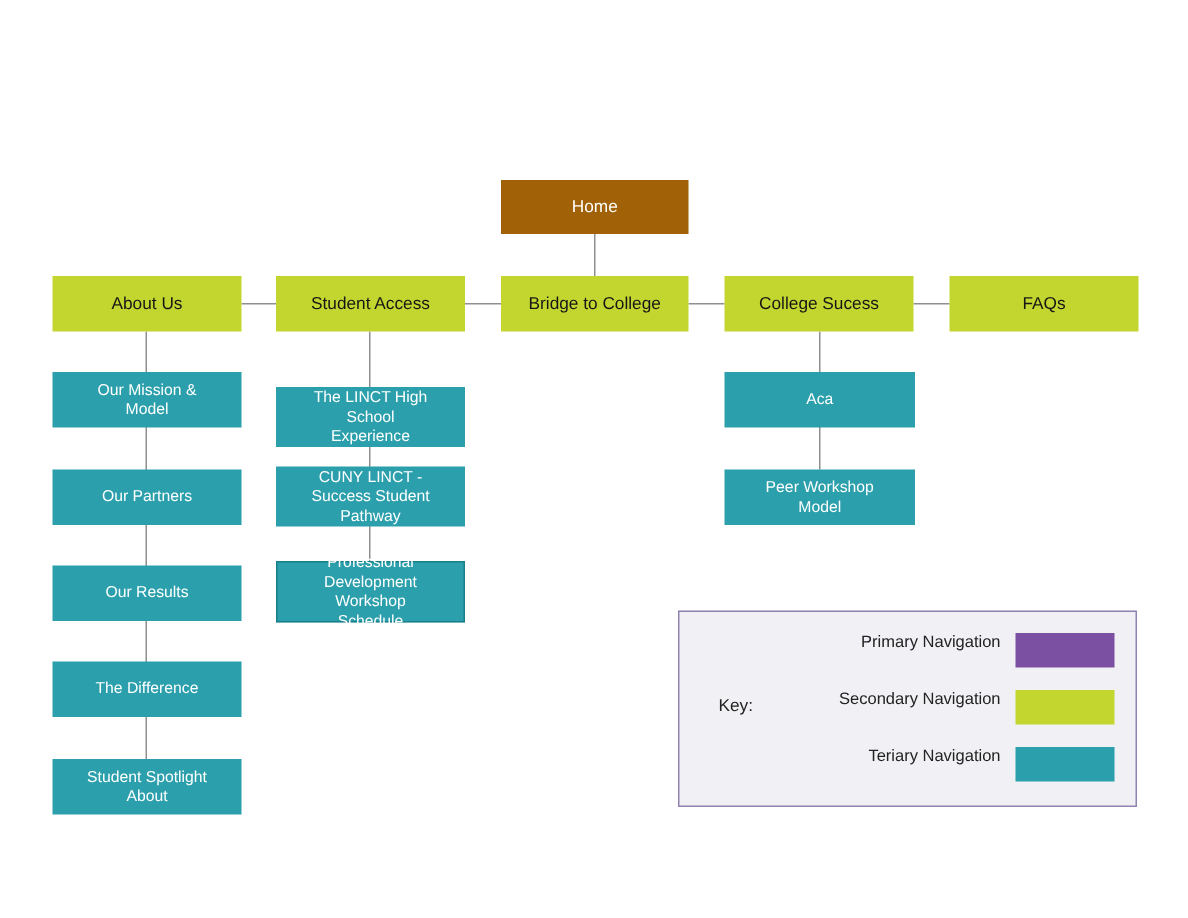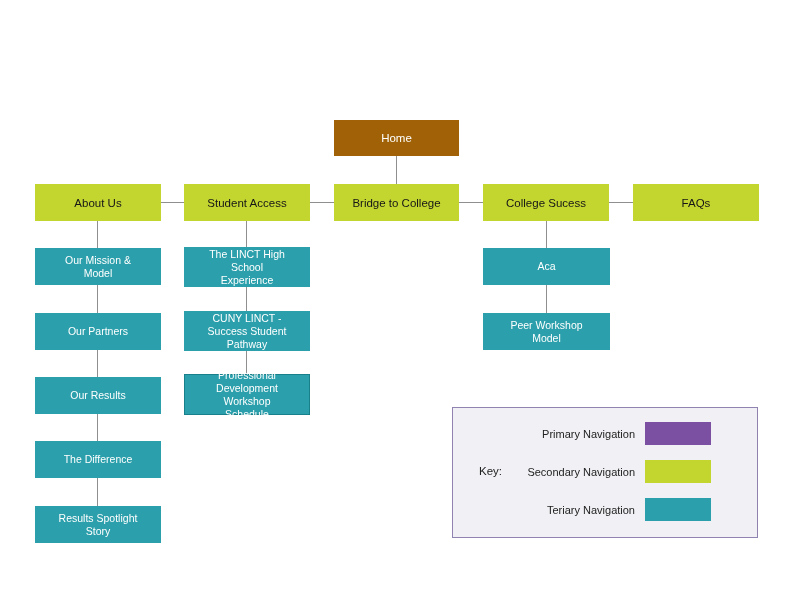--- a/index.html
+++ b/index.html
@@ -14,22 +14,22 @@
   .node.primary{color:#ffffff;font-size:11.5px;font-weight:500;}
   .node.secondary{color:#161616;font-size:11.5px;font-weight:400;}
   .node.tertiary{color:#ffffff;font-size:10.5px;line-height:13px;font-weight:400;padding:2px 20px;}
   .node.outlined{border:1px solid rgba(0,90,100,0.45);}
   .connector{position:absolute;background:#8f8f8f;z-index:1;}
   #legend{
     position:absolute;left:452px;top:407px;width:306px;height:131px;
     box-sizing:border-box;border:1px solid #9083b2;background:#f1f0f4;z-index:2;
   }
   .legend-row{
-    position:absolute;left:0;right:46px;height:23px;
-    display:flex;align-items:center;justify-content:flex-end;gap:10px;
+    position:absolute;left:0;right:14px;height:23px;
+    display:flex;align-items:flex-start;justify-content:flex-end;gap:10px;
   }
   .legend-label{font-size:11px;color:#222222;white-space:nowrap;}
   .legend-swatch{width:66px;height:23px;flex:0 0 66px;}
   #legend-title{
     position:absolute;left:26px;top:52px;height:23px;line-height:23px;
     font-size:11.5px;color:#222222;
   }
 </style>
 </head>
 <body>
@@ -50,23 +50,23 @@
   <div class="node secondary" style="left: 35px; top: 184px; width: 126px; height: 37px; background-color: rgb(195, 214, 48);">About Us</div>
   <div class="node secondary" style="left: 184px; top: 184px; width: 126px; height: 37px; background-color: rgb(195, 214, 48);">Student Access</div>
   <div class="node secondary" style="left: 334px; top: 184px; width: 125px; height: 37px; background-color: rgb(195, 214, 48);">Bridge to College</div>
   <div class="node secondary" style="left: 483px; top: 184px; width: 126px; height: 37px; background-color: rgb(195, 214, 48);">College Sucess</div>
   <div class="node secondary" style="left: 633px; top: 184px; width: 126px; height: 37px; background-color: rgb(195, 214, 48);">FAQs</div>
 
   <div class="node tertiary" style="left: 35px; top: 248px; width: 126px; height: 37px; background-color: rgb(43, 159, 171);">Our Mission &amp; Model</div>
   <div class="node tertiary" style="left: 35px; top: 313px; width: 126px; height: 37px; background-color: rgb(43, 159, 171);">Our Partners</div>
   <div class="node tertiary" style="left: 35px; top: 377px; width: 126px; height: 37px; background-color: rgb(43, 159, 171);">Our Results</div>
   <div class="node tertiary" style="left: 35px; top: 441px; width: 126px; height: 37px; background-color: rgb(43, 159, 171);">The Difference</div>
-  <div class="node tertiary" style="left: 35px; top: 506px; width: 126px; height: 37px; background-color: rgb(43, 159, 171);">Results Spotlight Story</div>
+  <div class="node tertiary" style="left: 35px; top: 506px; width: 126px; height: 37px; background-color: rgb(43, 159, 171);">Student Spotlight About</div>
 
-  <div class="node tertiary" style="left: 184px; top: 247px; width: 126px; height: 40px; background-color: rgb(43, 159, 171);">The LINCT High School Experience</div>
+  <div class="node tertiary" style="left: 184px; top: 258px; width: 126px; height: 40px; background-color: rgb(43, 159, 171);">The LINCT High School Experience</div>
   <div class="node tertiary" style="left: 184px; top: 311px; width: 126px; height: 40px; background-color: rgb(43, 159, 171);">CUNY LINCT - Success Student Pathway</div>
   <div class="node tertiary outlined" style="left: 184px; top: 374px; width: 126px; height: 41px; background-color: rgb(43, 159, 171);">Professional Development Workshop Schedule</div>
 
   <div class="node tertiary" style="left: 483px; top: 248px; width: 127px; height: 37px; background-color: rgb(43, 159, 171);">Aca</div>
   <div class="node tertiary" style="left: 483px; top: 313px; width: 127px; height: 37px; background-color: rgb(43, 159, 171);">Peer Workshop Model</div>
 
   <div id="legend">
     <div id="legend-title">Key:</div>
 
     <div class="legend-row" style="top:14px;">

